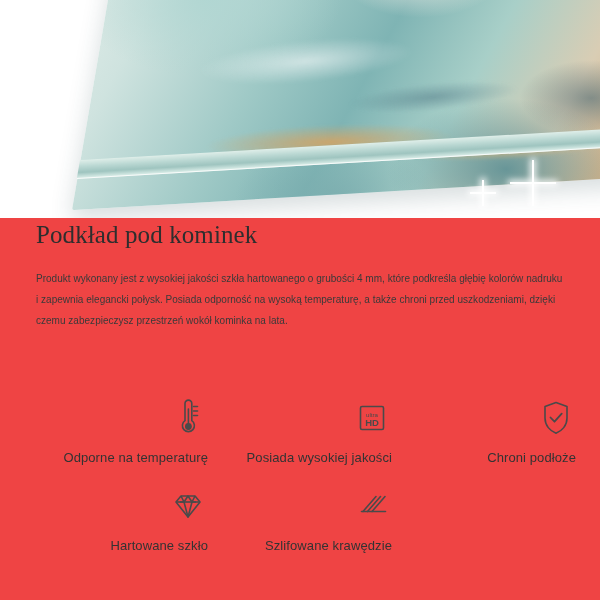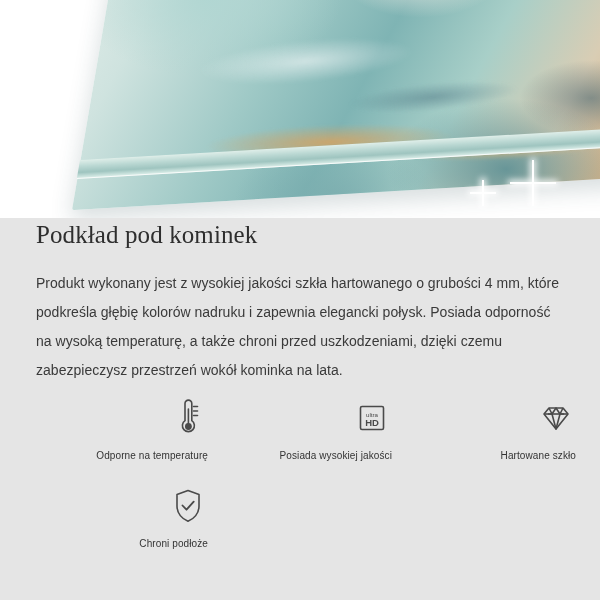--- a/index.html
+++ b/index.html
@@ -10,21 +10,21 @@
     width: 600px;
     height: 600px;
     background: #ffffff;
     font-family: "Liberation Sans", sans-serif;
     overflow: hidden;
   }
   .page {
     position: relative;
     width: 600px;
     height: 600px;
-    background: #e5e5e5;
+    background: #ef4444;
     overflow: hidden;
   }
 
   
   .hero {
     position: relative;
     width: 600px;
     height: 218px;
     overflow: hidden;
     background: #ffffff;
@@ -129,21 +129,21 @@
     font-size: 25px;
     line-height: 1.32;
     color: #2e2e2e;
     font-weight: 400;
     margin: 0;
     letter-spacing: 0.1px;
   }
   .headline .l2 { display: block; }
   .body-text {
     margin: 18px 0 0 0;
-    font-size: 14px;
+    font-size: 10px;
     line-height: 2.08;
     color: #3a3a3a;
     letter-spacing: 0.02px;
   }
 
   
   .features {
     position: absolute;
     left: 0;
     top: 396px;
@@ -162,21 +162,21 @@
     justify-content: flex-start;
   }
   .feature-icon {
     height: 44px;
     display: flex;
     align-items: center;
     justify-content: center;
   }
   .feature-label {
     margin-top: 10px;
-    font-size: 10px;
+    font-size: 13px;
     color: #333333;
     text-align: center;
     letter-spacing: 0.1px;
   }
   svg { display: block; }
 </style>
 </head>
 <body>
 
 <div class="page">
@@ -223,40 +223,53 @@
           <rect x="8.5" y="8.5" width="23" height="23" rx="1.5" fill="none" stroke="#4a4a4a" stroke-width="1.6"></rect>
           <text x="20" y="19" font-family="Liberation Sans, sans-serif" font-size="6.2" fill="#4a4a4a" text-anchor="middle">ultra</text>
           <text x="20" y="28" font-family="Liberation Sans, sans-serif" font-size="9.5" font-weight="bold" fill="#4a4a4a" text-anchor="middle">HD</text>
         </svg>
       </div>
       <div class="feature-label">Posiada wysokiej jakości</div>
     </div>
 
     <div class="feature">
       <div class="feature-icon">
+        <svg width="40" height="42" viewBox="0 0 40 42">
+          <path d="M20 5.5l11 4v11.5c0 7.6-5.1 13-11 15.2-5.9-2.2-11-7.6-11-15.2V9.5z" fill="none" stroke="#4a4a4a" stroke-width="1.6" stroke-linejoin="round"></path>
+          <path d="M14.5 20.5l4 4.2 7.2-8" fill="none" stroke="#4a4a4a" stroke-width="1.8" stroke-linecap="round" stroke-linejoin="round"></path>
+        </svg>
+      </div>
+      <div class="feature-label">Chroni podłoże</div>
+    </div>
+
+    <div class="feature">
+      <div class="feature-icon">
         <svg width="40" height="38" viewBox="0 0 40 38">
           <g fill="none" stroke="#4a4a4a" stroke-width="1.6" stroke-linejoin="round">
             <path d="M8 15l5-6h14l5 6-12 15z"></path>
             <path d="M8 15h24"></path>
             <path d="M13 9l3 6-4 0"></path>
             <path d="M27 9l-3 6 4 0"></path>
             <path d="M16 15l4 15 4-15"></path>
             <path d="M16 15l4-6 4 6"></path>
           </g>
         </svg>
       </div>
       <div class="feature-label">Hartowane szkło</div>
     </div>
 
     <div class="feature">
       <div class="feature-icon">
-        <svg width="40" height="42" viewBox="0 0 40 42">
-          <path d="M20 5.5l11 4v11.5c0 7.6-5.1 13-11 15.2-5.9-2.2-11-7.6-11-15.2V9.5z" fill="none" stroke="#4a4a4a" stroke-width="1.6" stroke-linejoin="round"></path>
-          <path d="M14.5 20.5l4 4.2 7.2-8" fill="none" stroke="#4a4a4a" stroke-width="1.8" stroke-linecap="round" stroke-linejoin="round"></path>
-        </svg>
-      </div>
-      <div class="feature-label">Chroni podłoże</div>
-    </div>
-
+        <svg width="40" height="34" viewBox="0 0 40 34">
+          <g fill="none" stroke="#4a4a4a" stroke-width="1.6" stroke-linecap="round">
+            <path d="M11 22.5L24 7.5"></path>
+            <path d="M15.5 22.5L28.5 7.5"></path>
+            <path d="M20 22.5L33 7.5"></path>
+            <path d="M9.5 22.5h24"></path>
+          </g>
+        </svg>
+      </div>
+      <div class="feature-label">Szlifowane krawędzie</div>
+    </div>
 
 
   </div>
 </div>
 
 </body></html>

